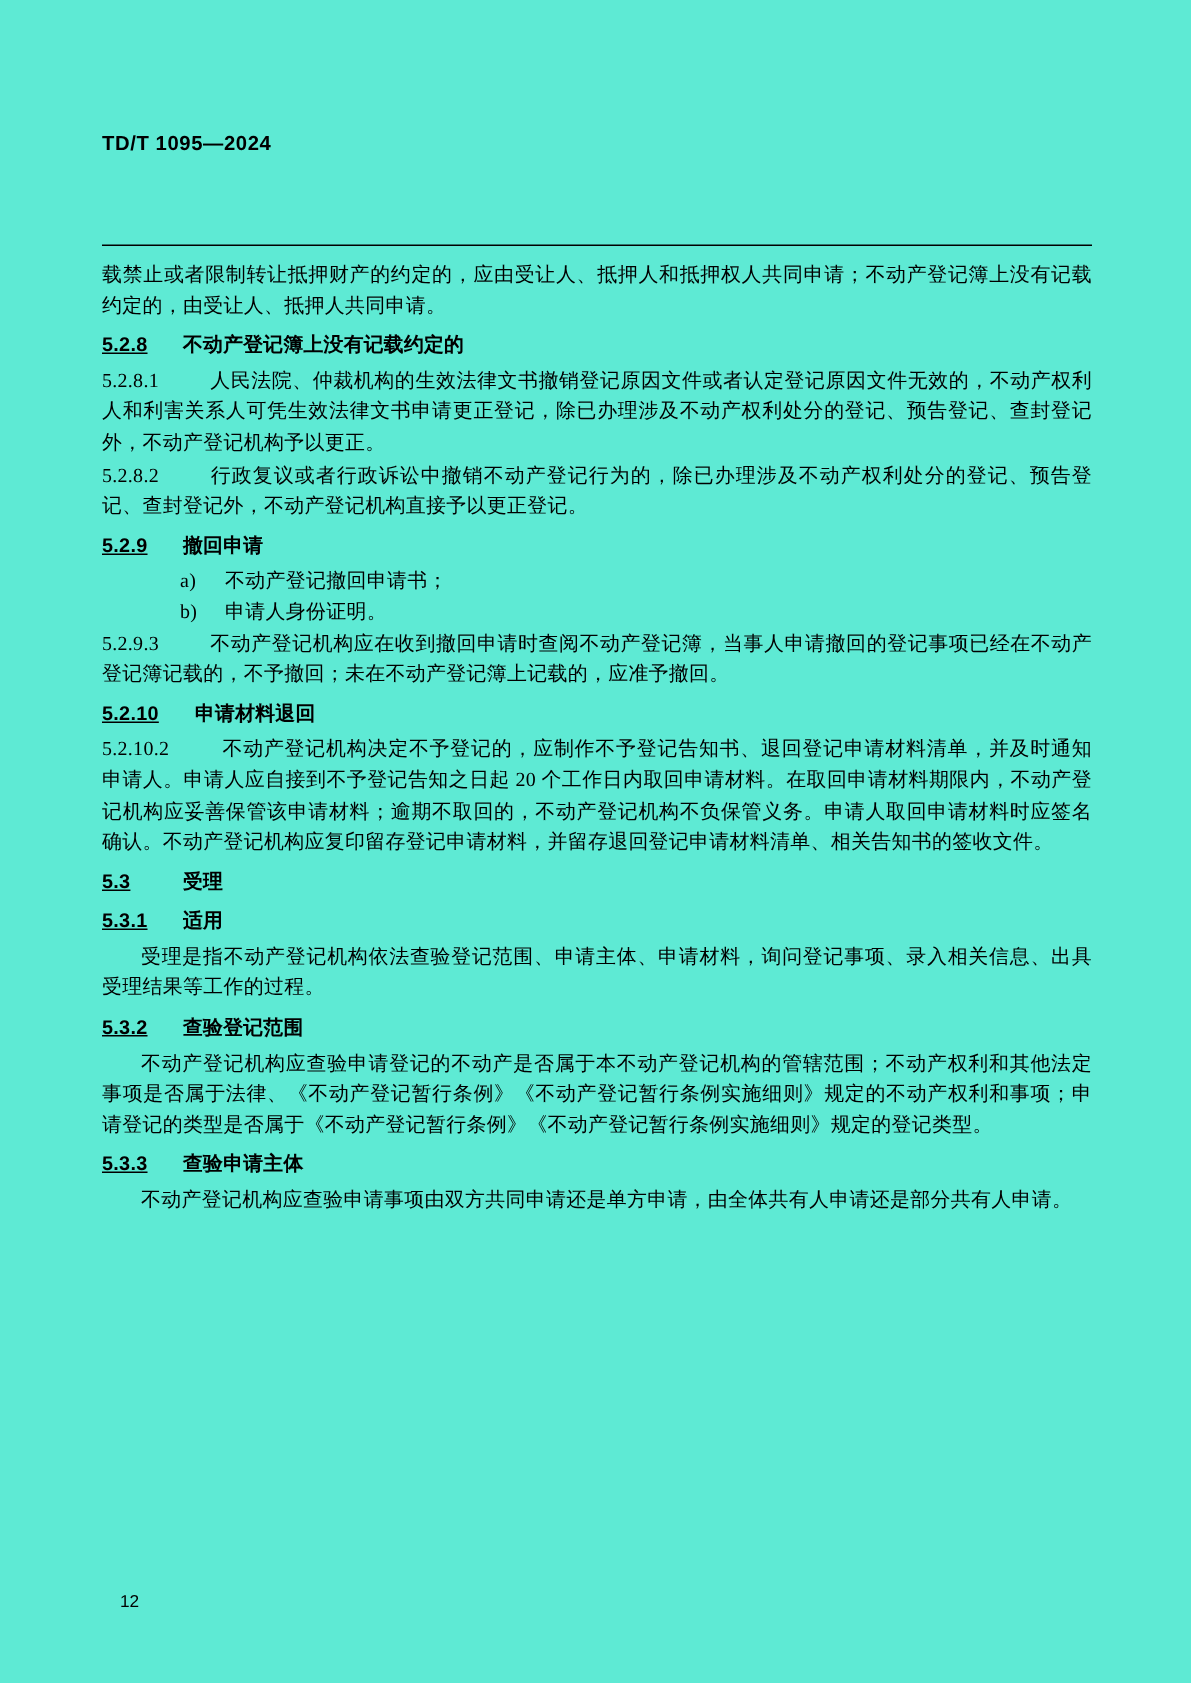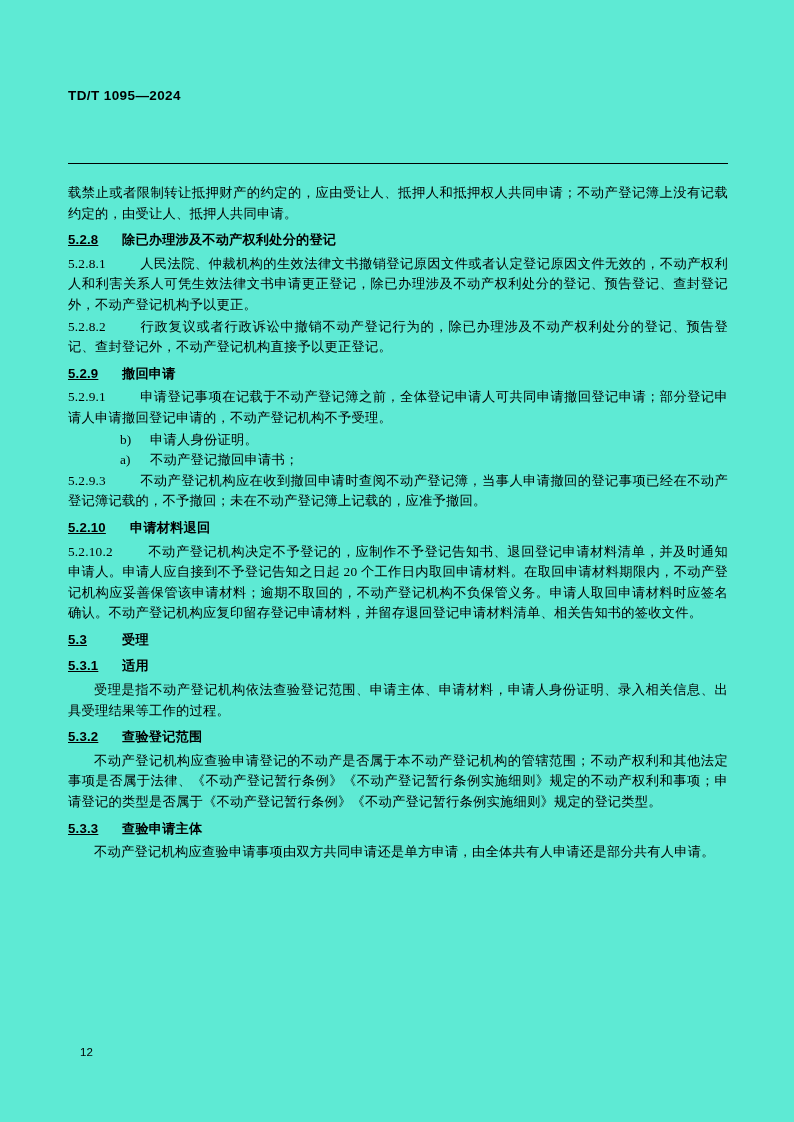--- a/index.html
+++ b/index.html
@@ -33,21 +33,21 @@
     letter-spacing: 0.4px;
     color: #000;
   }
   .rule {
     margin-top: 60px;
     border-top: 1px solid #000;
     width: 660px;
     height: 0;
   }
   .body-block {
-    margin-top: 19px;
+    margin-top: 9px;
   }
   p {
     margin: 0;
     padding: 0;
   }
   .para {
     font-size: 13.3px;
     line-height: 20.6px;
     text-align: justify;
     text-justify: inter-ideograph;
@@ -113,48 +113,47 @@
     margin-left: 52px;
     letter-spacing: 0.2px;
   }
   .listitem .marker {
     display: inline-block;
     width: 30px;
   }
   .footer {
     position: absolute;
     left: 80px;
-    bottom: 64px;
+    bottom: 48px;
     font-family: "Liberation Sans", "DejaVu Sans", sans-serif;
     font-size: 11.5px;
     color: #000;
   }
 </style>
 </head>
 <body>
 
 <div class="page">
   <div class="content">
     <div class="header">TD/T 1095—2024</div>
     <div class="rule"></div>
     <div class="body-block" id="body-block">
         <p class="para">载禁止或者限制转让抵押财产的约定的，应由受让人、抵押人和抵押权人共同申请；不动产登记簿上没有记载约定的，由受让人、抵押人共同申请。</p>
-        <p class="heading"><span class="num">5.2.8</span><span>除已办理涉及不动产权利处分的登记</span></p>
+        <p class="heading"><span class="num">5.2.8</span><span>不动产登记簿上没有记载约定的</span></p>
         <p class="numpara"><span class="num w4">5.2.8.1</span><span>人民法院、仲裁机构的生效法律文书撤销登记原因文件或者认定登记原因文件无效的，不动产权利人和利害关系人可凭生效法律文书申请更正登记，除已办理涉及不动产权利处分的登记、预告登记、查封登记外，不动产登记机构予以更正。</span></p>
         <p class="numpara"><span class="num w4">5.2.8.2</span><span>行政复议或者行政诉讼中撤销不动产登记行为的，除已办理涉及不动产权利处分的登记、预告登记、查封登记外，不动产登记机构直接予以更正登记。</span></p>
         <p class="heading"><span class="num">5.2.9</span><span>撤回申请</span></p>
-        <p class="numpara"><span class="num w4">5.2.9.1</span><span>申请登记事项在记载于不动产登记簿之前，全体登记申请人可共同申请撤回登记申请；部分登记申请人申请撤回登记申请的，不动产登记机构不予受理。</span></p>
+        <p class="listitem"><span class="marker">a)</span><span>不动产登记撤回申请书；</span></p>
         <p class="listitem"><span class="marker">b)</span><span>申请人身份证明。</span></p>
-        <p class="listitem"><span class="marker">a)</span><span>不动产登记撤回申请书；</span></p>
         <p class="numpara"><span class="num w4">5.2.9.3</span><span>不动产登记机构应在收到撤回申请时查阅不动产登记簿，当事人申请撤回的登记事项已经在不动产登记簿记载的，不予撤回；未在不动产登记簿上记载的，应准予撤回。</span></p>
         <p class="heading"><span class="num wide">5.2.10</span><span>申请材料退回</span></p>
         <p class="numpara"><span class="num w3">5.2.10.2</span><span>不动产登记机构决定不予登记的，应制作不予登记告知书、退回登记申请材料清单，并及时通知申请人。申请人应自接到不予登记告知之日起 20 个工作日内取回申请材料。在取回申请材料期限内，不动产登记机构应妥善保管该申请材料；逾期不取回的，不动产登记机构不负保管义务。申请人取回申请材料时应签名确认。不动产登记机构应复印留存登记申请材料，并留存退回登记申请材料清单、相关告知书的签收文件。</span></p>
         <p class="heading"><span class="num">5.3</span><span>受理</span></p>
         <p class="heading"><span class="num">5.3.1</span><span>适用</span></p>
-        <p class="para indent">受理是指不动产登记机构依法查验登记范围、申请主体、申请材料，申请人身份证明、录入相关信息、出具受理结果等工作的过程。</p>
+        <p class="para indent">受理是指不动产登记机构依法查验登记范围、申请主体、申请材料，询问登记事项、录入相关信息、出具受理结果等工作的过程。</p>
         <p class="heading"><span class="num">5.3.2</span><span>查验登记范围</span></p>
         <p class="para indent">不动产登记机构应查验申请登记的不动产是否属于本不动产登记机构的管辖范围；不动产权利和其他法定事项是否属于法律、《不动产登记暂行条例》《不动产登记暂行条例实施细则》规定的不动产权利和事项；申请登记的类型是否属于《不动产登记暂行条例》《不动产登记暂行条例实施细则》规定的登记类型。</p>
         <p class="heading"><span class="num">5.3.3</span><span>查验申请主体</span></p>
         <p class="para indent">不动产登记机构应查验申请事项由双方共同申请还是单方申请，由全体共有人申请还是部分共有人申请。</p>
       </div>
   </div>
   <div class="footer">12</div>
 </div>
 
 </body></html>

